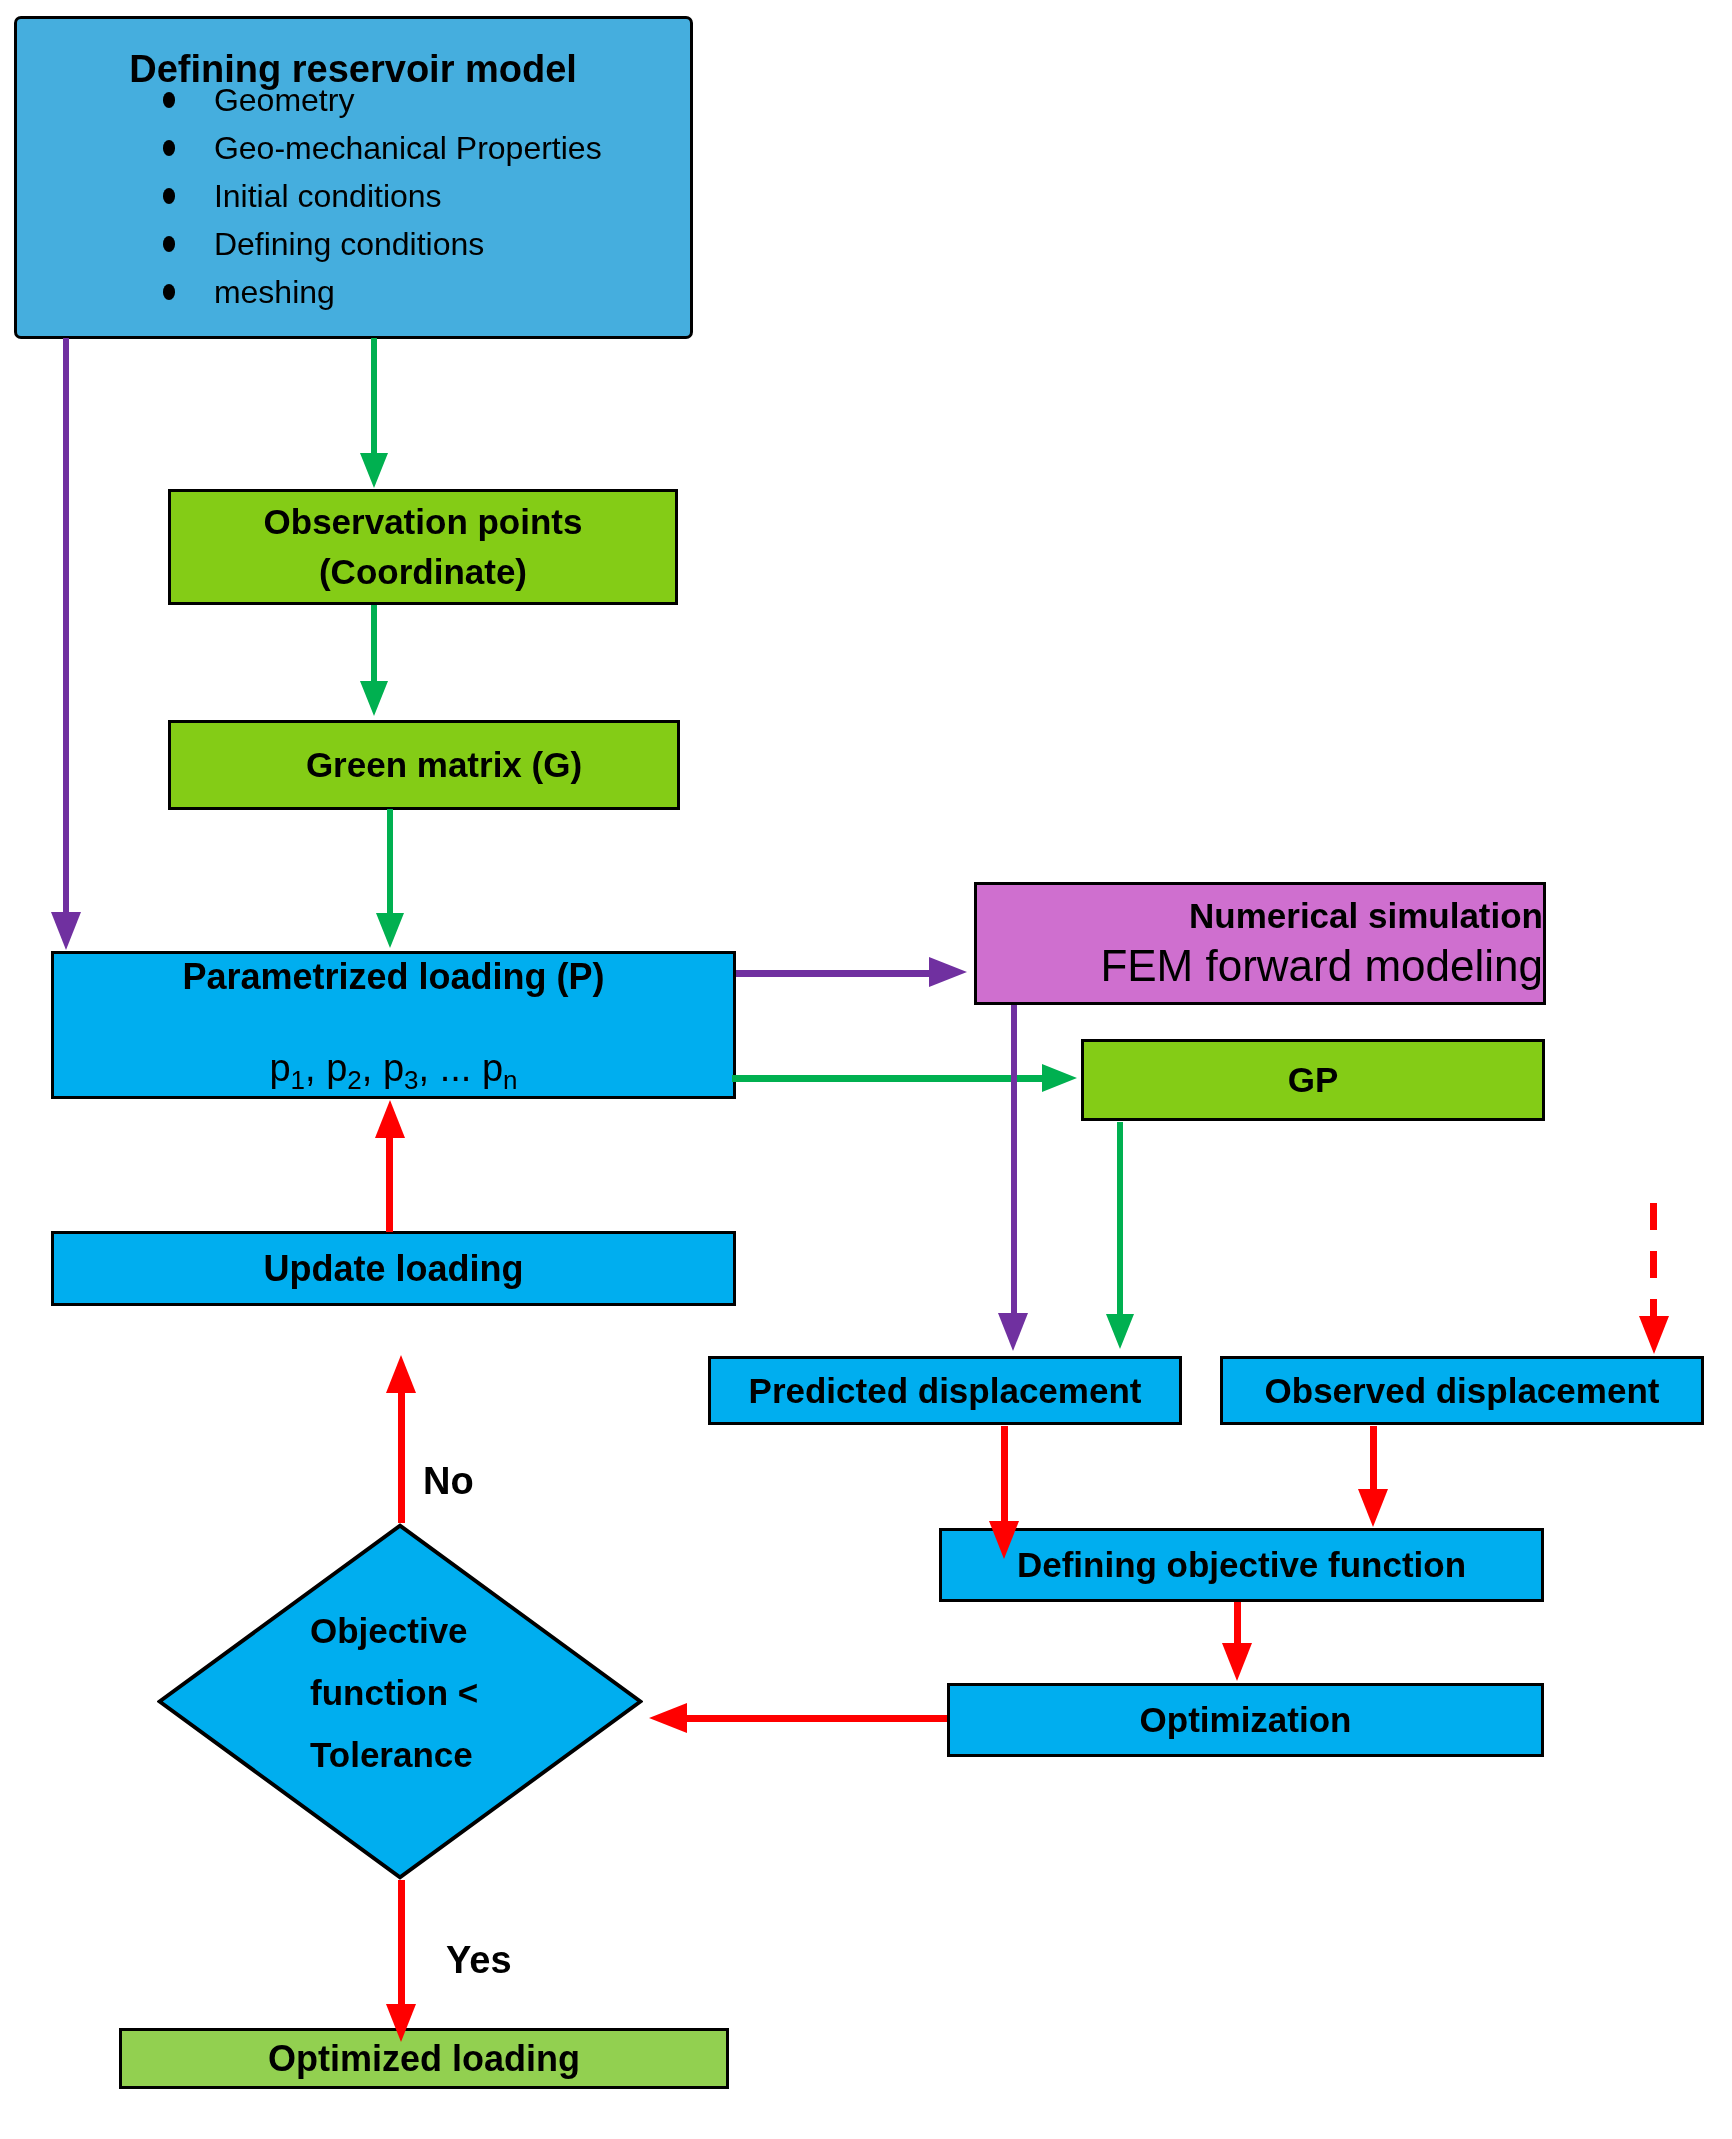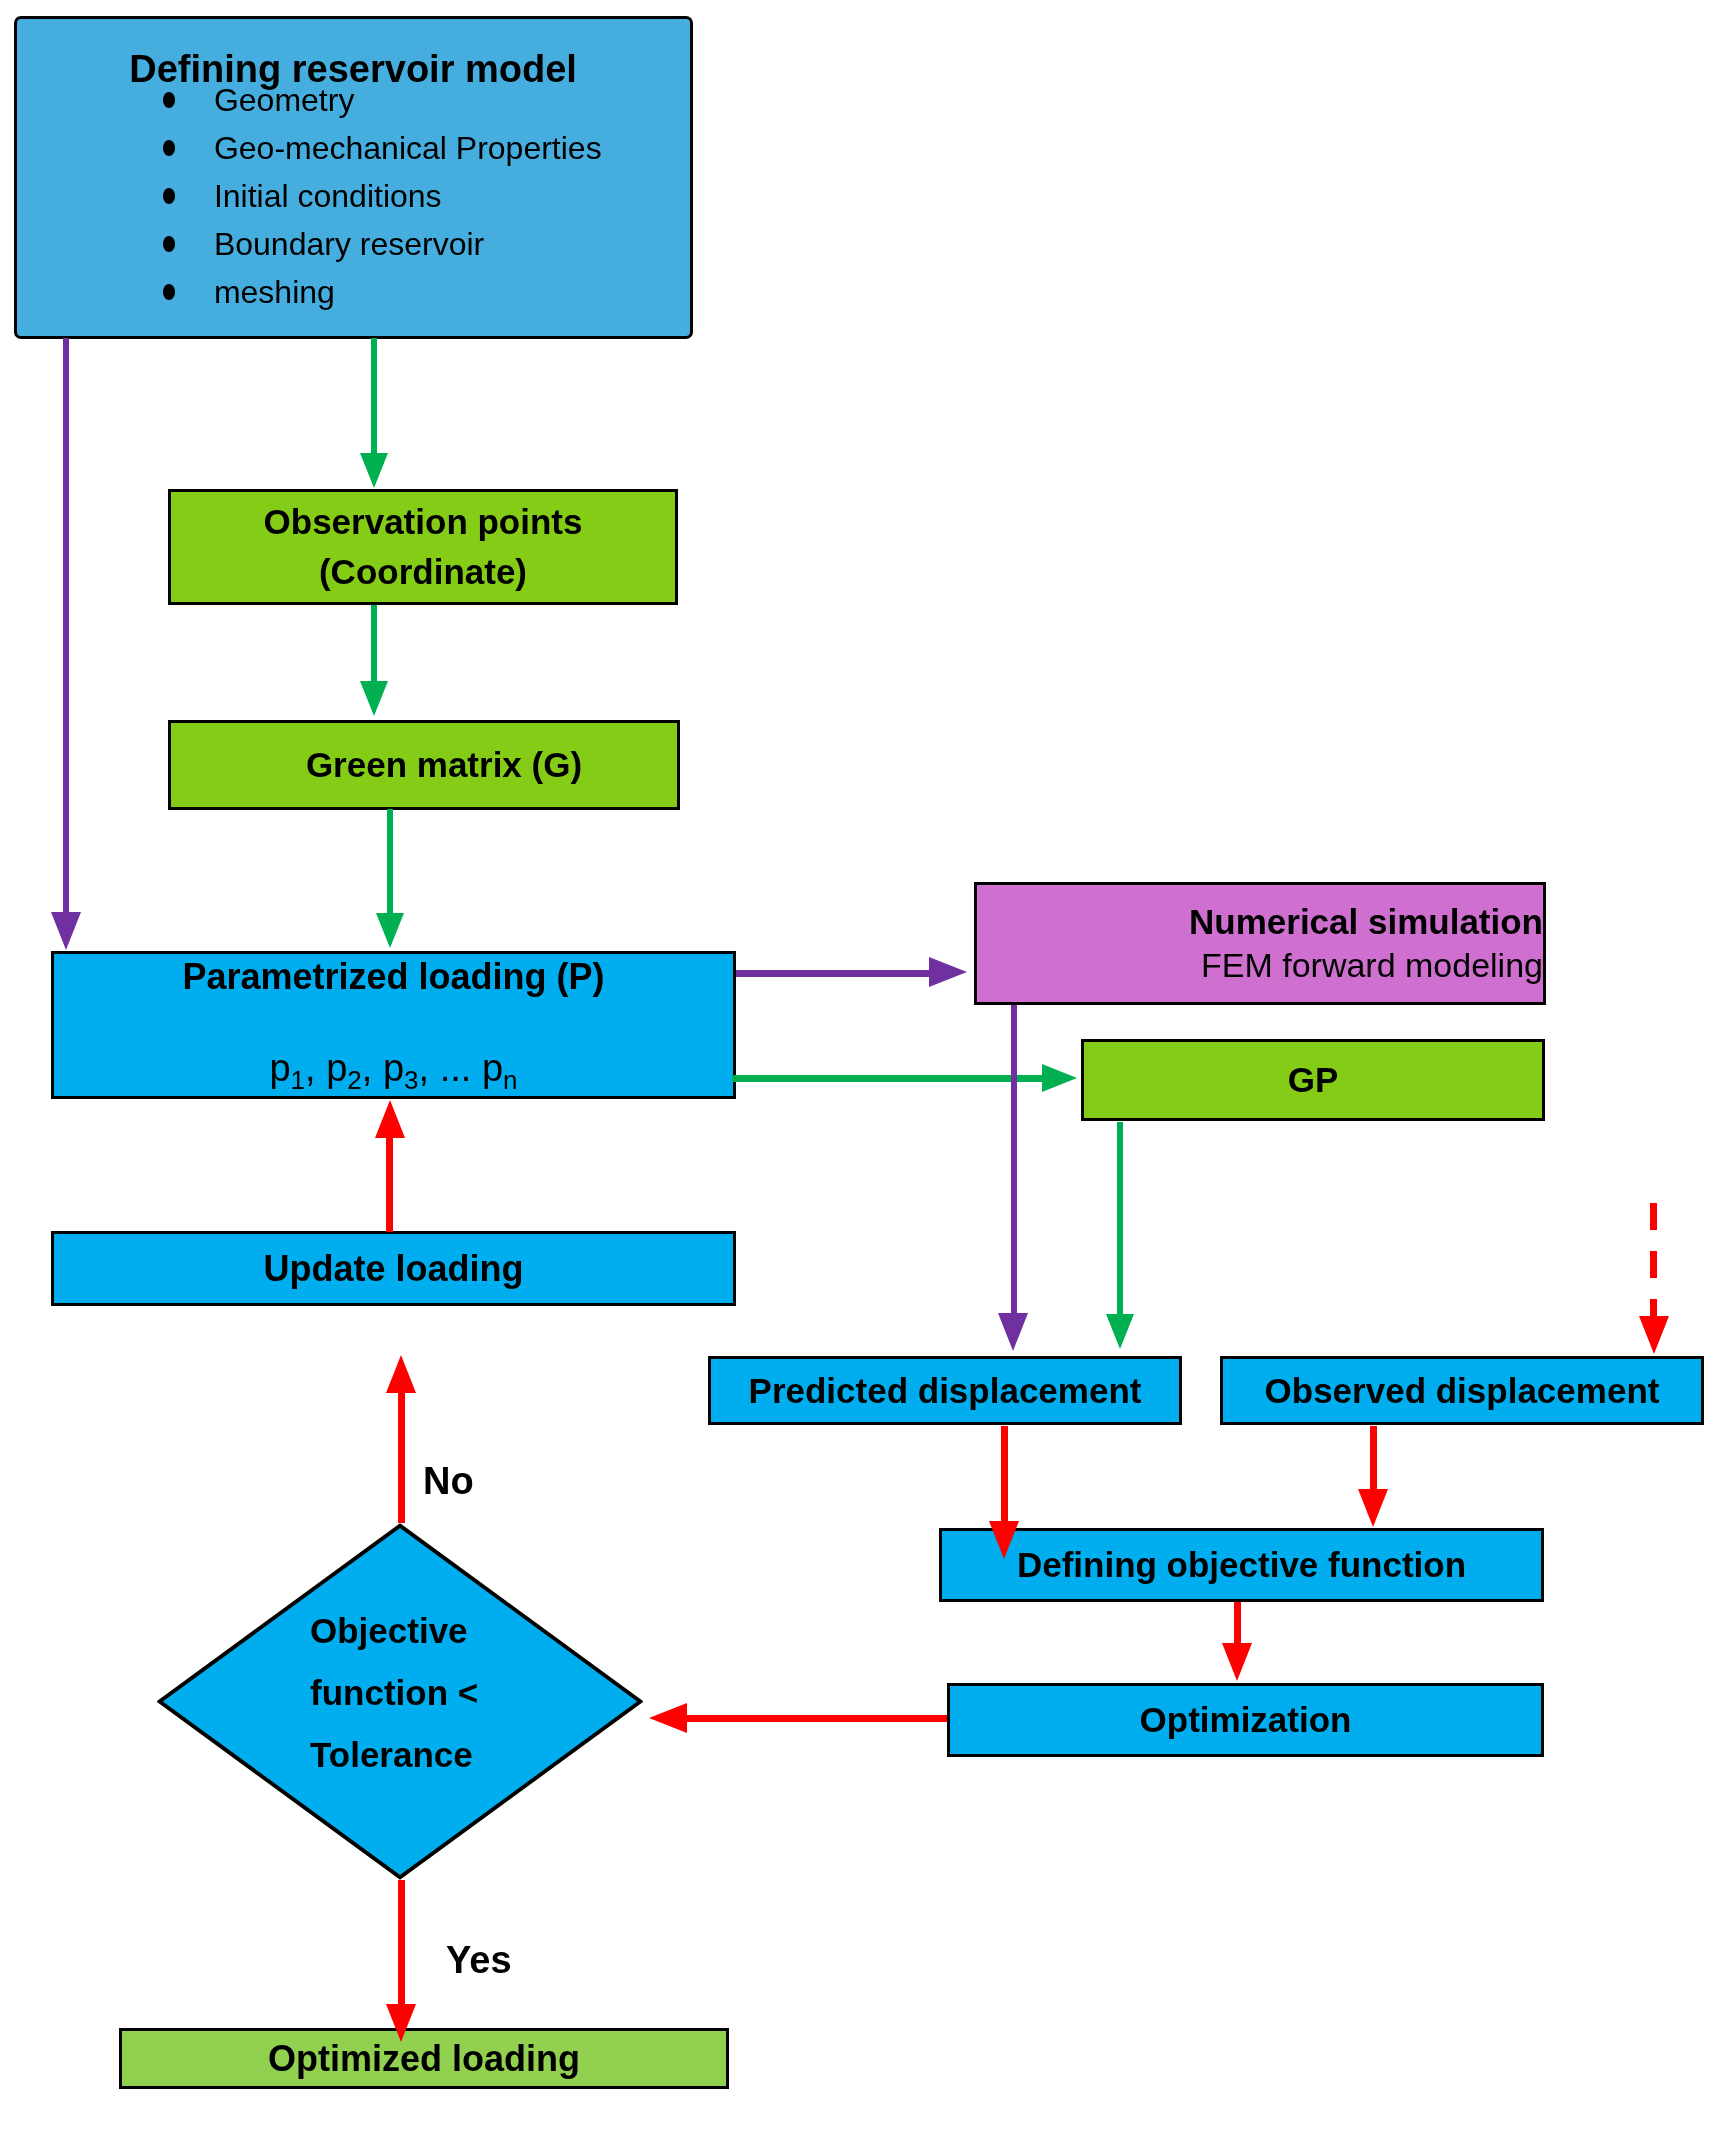--- a/index.html
+++ b/index.html
@@ -32,21 +32,21 @@
   .fs54{font-size:35px;}
   .fs56{font-size:36px;}
 
   
   .reservoir{display:block;text-align:left;border-radius:7px;}
   .reservoir .title{position:absolute;left:0;top:27px;width:100%;text-align:center;font-size:38px;font-weight:700;}
   .reservoir ul{position:absolute;left:146px;top:57px;margin:0;padding:0;list-style:none;}
   .reservoir li{display:flex;align-items:center;height:48px;font-size:32px;font-weight:400;}
   .dot{width:12.3px;height:15.6px;border-radius:50%;background:#000;margin-right:39px;flex:0 0 auto;}
 
-  .two-line .l2{font-weight:400;font-size:34px;margin-top:0;}
+  .two-line .l2{font-weight:400;font-size:44px;margin-top:0;}
   .param-box .title{font-size:36px;font-weight:700;}
   .params{font-size:38px;font-weight:400;margin-top:27px;}
   .params .sub{font-size:26px;vertical-align:-7.8px;}
 
   
   .diamond-wrap{position:absolute;left:157px;top:1523px;width:486px;height:357px;}
   .diamond-text{position:absolute;left:153px;top:77px;font-size:35px;font-weight:700;line-height:62px;text-align:left;white-space:nowrap;}
 
   
   .line{position:absolute;}
@@ -80,21 +80,21 @@
       <li>
           <span class="dot"></span>
           <span>Geo-mechanical Properties</span>
         </li>
       <li>
           <span class="dot"></span>
           <span>Initial conditions</span>
         </li>
       <li>
           <span class="dot"></span>
-          <span>Boundary reservoir</span>
+          <span>Defining conditions</span>
         </li>
       <li>
           <span class="dot"></span>
           <span>meshing</span>
         </li>
     </ul>
   </div>
 
   <div class="node green fs54 two-line" style="left:168px;top:489px;width:510px;height:116px;">
     <div style="font-weight:700;">Observation points</div>

